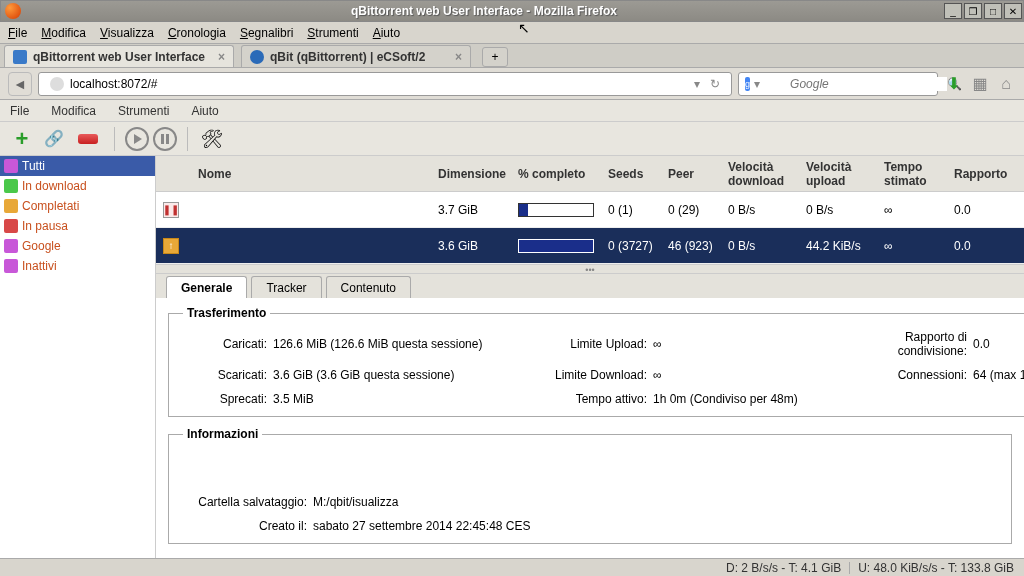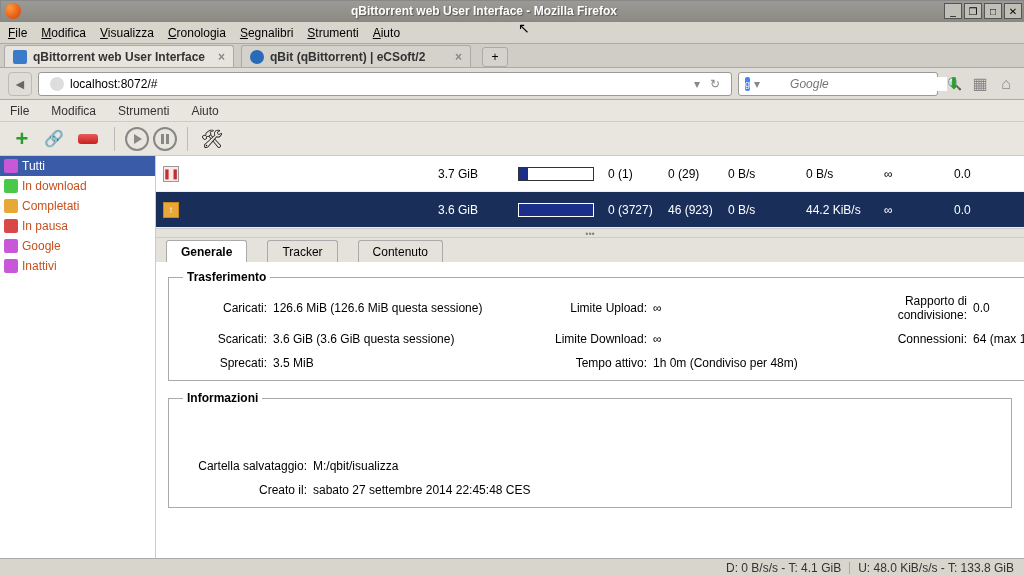--- a/index.html
+++ b/index.html
@@ -78,21 +78,21 @@
 .trow .cell { overflow: hidden; white-space: nowrap; }
 .statusicon { width: 16px; height: 16px; margin: 0 auto; display: flex; align-items: center; justify-content: center; font-size: 10px; border: 1px solid #999; }
 .progress { width: 76px; height: 14px; border: 1px solid #333; background: #fff; position: relative; color: #000; }
 .progress .bar { position: absolute; left: 0; top: 0; bottom: 0; background: #1a2e8a; }
 .progress .ptext { position: absolute; width: 100%; text-align: center; font-size: 11px; line-height: 14px; mix-blend-mode: difference; color: #fff; margin-top: 48px; }
 .trow.selected .progress { border-color: #fff; }
 
 .splitter { height: 10px; background: #e4e2db; border-top: 1px solid #ccc; border-bottom: 1px solid #ccc; text-align: center; font-size: 9px; color: #888; cursor: row-resize; }
 
 .detail-tabs { height: 24px; display: flex; align-items: flex-end; background: #e4e2db; padding-left: 10px; }
-.dtab { height: 22px; padding: 0 14px; border: 1px solid #aaa; border-bottom: none; background: #e4e2db; border-radius: 3px 3px 0 0; margin-right: 20px; display: flex; align-items: center; cursor: pointer; }
+.dtab { height: 22px; padding: 0 14px; border: 1px solid #aaa; border-bottom: none; background: #e4e2db; border-radius: 3px 3px 0 0; margin-right: 4px; display: flex; align-items: center; cursor: pointer; }
 .dtab.active { background: #fff; font-weight: bold; }
 
 .detail-body { flex: 1; background: #fff; padding: 8px 12px; overflow: auto; }
 fieldset { border: 1px solid #aaa; padding: 10px 14px; margin-bottom: 10px; }
 legend { padding: 0 4px; font-weight: bold; }
 .info-grid { display: grid; grid-template-columns: 90px 260px 120px 180px 140px 100px; row-gap: 10px; align-items: center; }
 .info-grid .lbl { text-align: right; padding-right: 6px; }
 .info-grid2 { display: grid; grid-template-columns: 130px 400px; row-gap: 10px; margin-top: 44px; }
 .info-grid2 .lbl { text-align: right; padding-right: 6px; }
 
@@ -199,20 +199,32 @@
           <span class="sicon" style="background:#c858d8"></span>
           <span>Google</span>
         </div>
       <div class="sitem">
           <span class="sicon" style="background:#c858d8"></span>
           <span>Inattivi</span>
         </div>
     </div>
 
     <div class="main">
+      <div class="thead">
+        <div class="col-status"></div>
+        <div class="col-name">Nome</div>
+        <div class="col-size">Dimensione</div>
+        <div class="col-pct">% completo</div>
+        <div class="col-seeds">Seeds</div>
+        <div class="col-peer">Peer</div>
+        <div class="col-dl">Velocità download</div>
+        <div class="col-ul">Velocità upload</div>
+        <div class="col-eta">Tempo stimato</div>
+        <div class="col-ratio">Rapporto</div>
+      </div>
 
       <div class="trow">
         <div class="col-status cell">
             <div class="statusicon" style="background:#fbe9e9;color:#c03030">❚❚</div>
           </div>
         <div class="col-name cell"></div>
         <div class="col-size cell">3.7 GiB</div>
         <div class="col-pct cell">
             <div class="progress">
               <div class="bar" style="width:12.5%"></div>
@@ -290,18 +302,18 @@
             <div class="lbl">Creato il:</div>
             <div>sabato 27 settembre 2014 22:45:48 CES</div>
           </div>
         </fieldset>
       </div>
     </div>
   </div>
 </div>
 
 <div class="statusbar">
-  <span>D: 0 B/s/s - T: 4.1 GiB</span>
+  <span>D: 2 B/s/s - T: 4.1 GiB</span>
   <div class="sep"></div>
   <span>U: 48.0 KiB/s/s - T: 133.8 GiB</span>
 </div>
 
 <div class="cursor">↖</div>
 
 </body></html>

